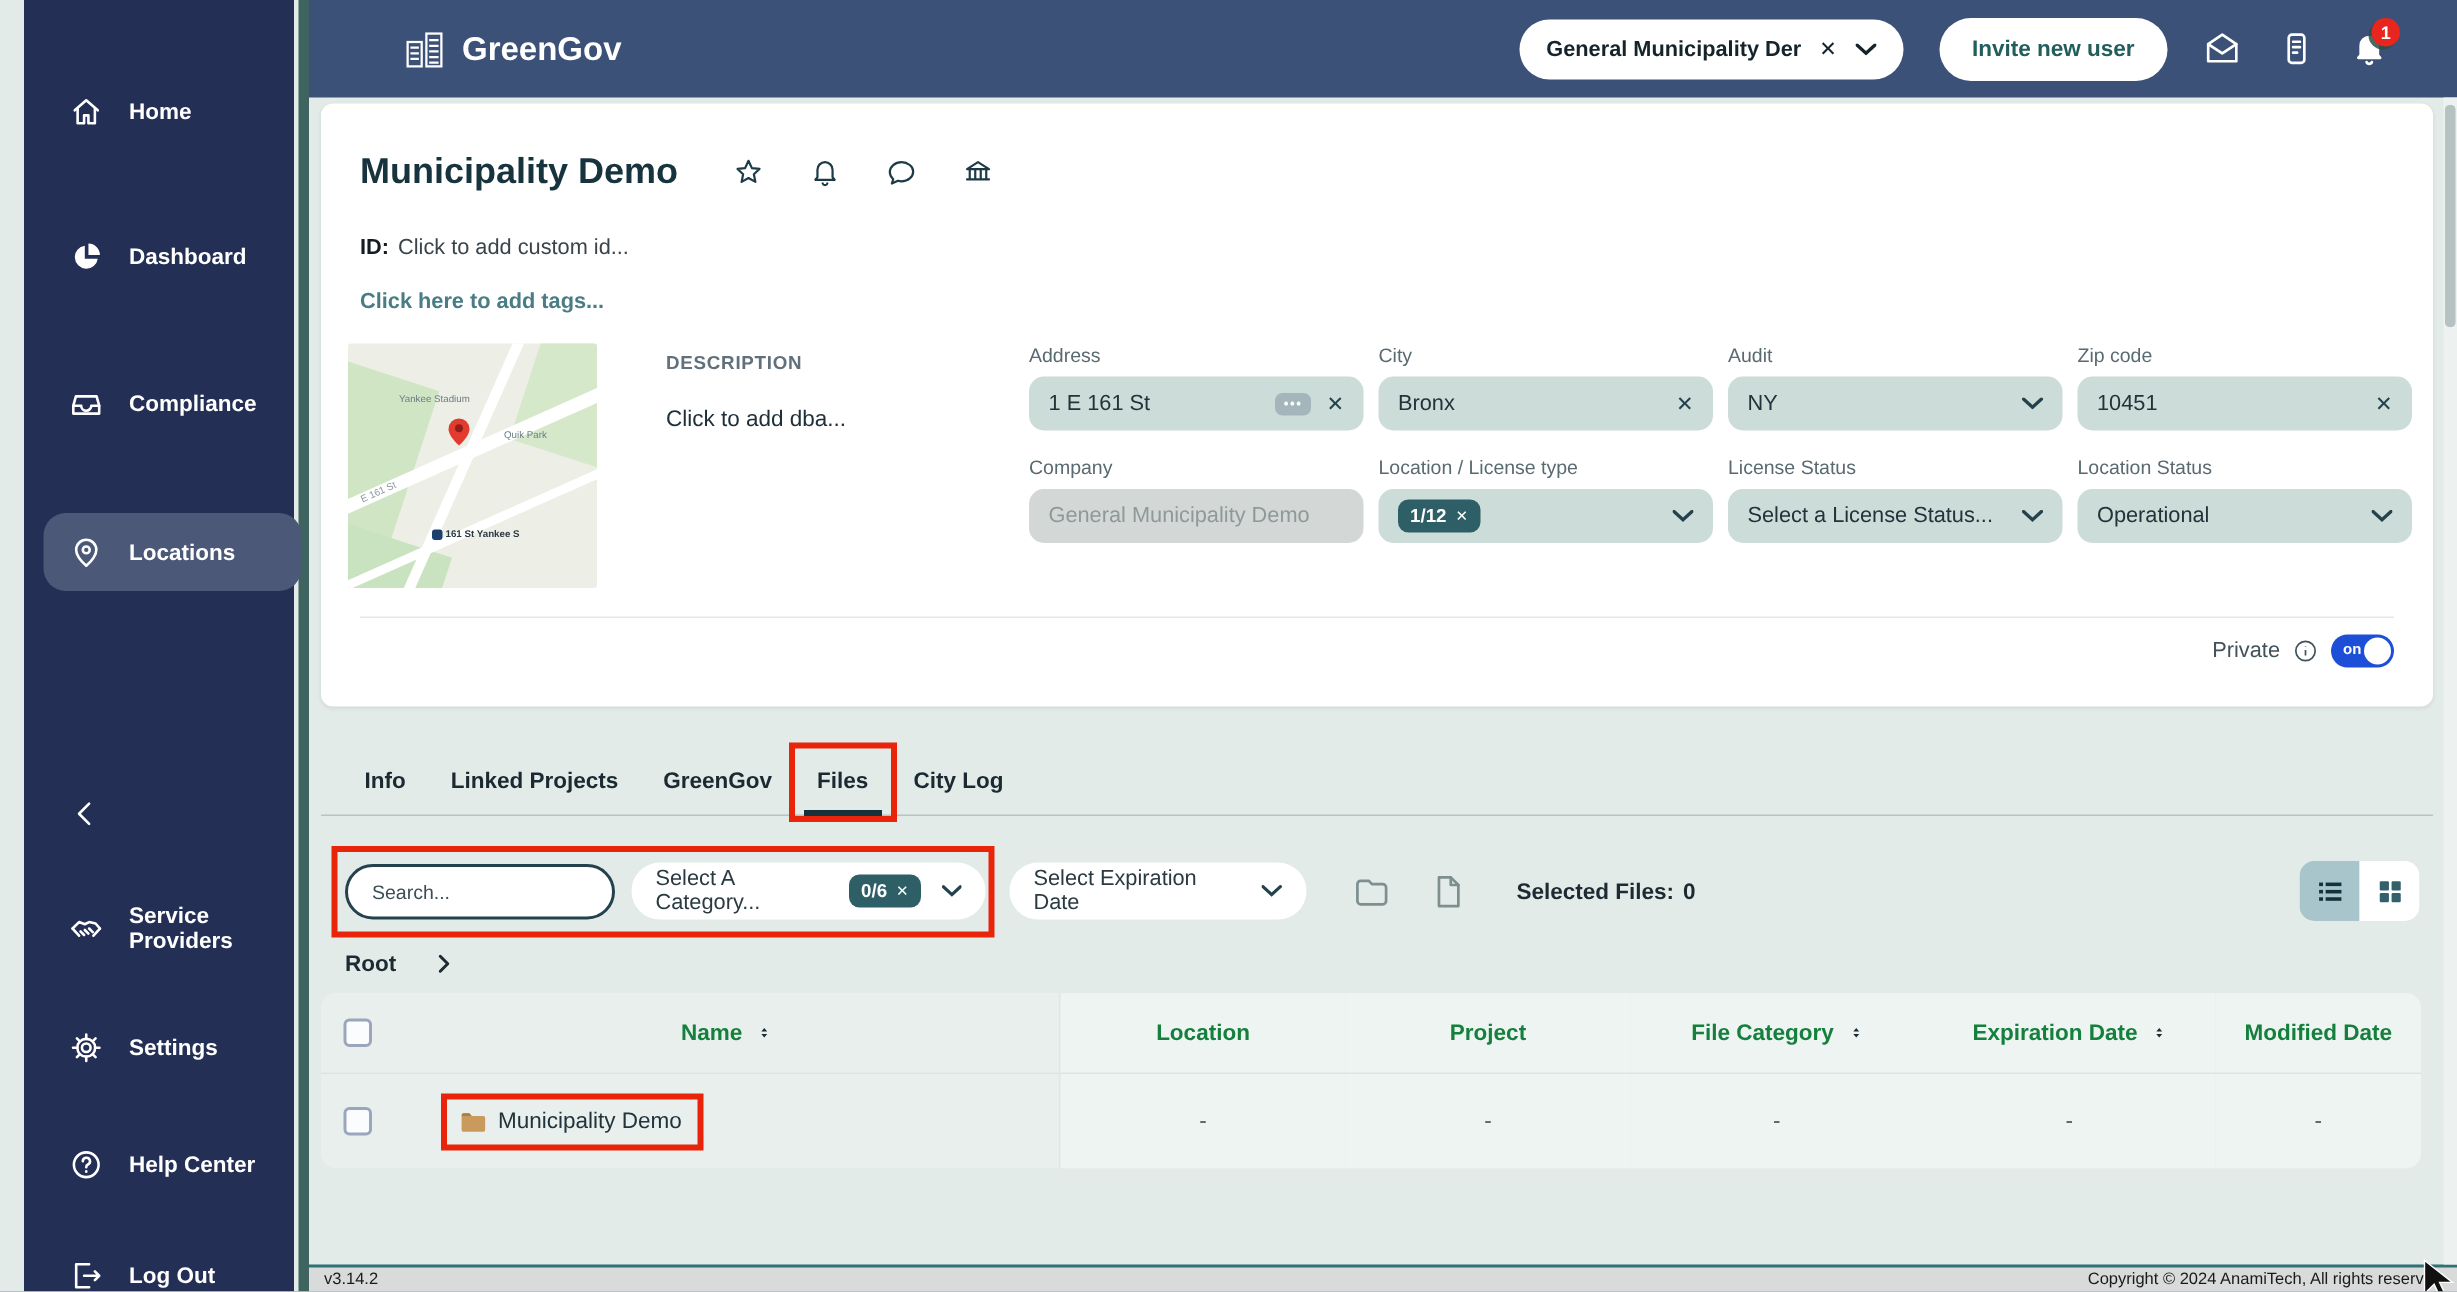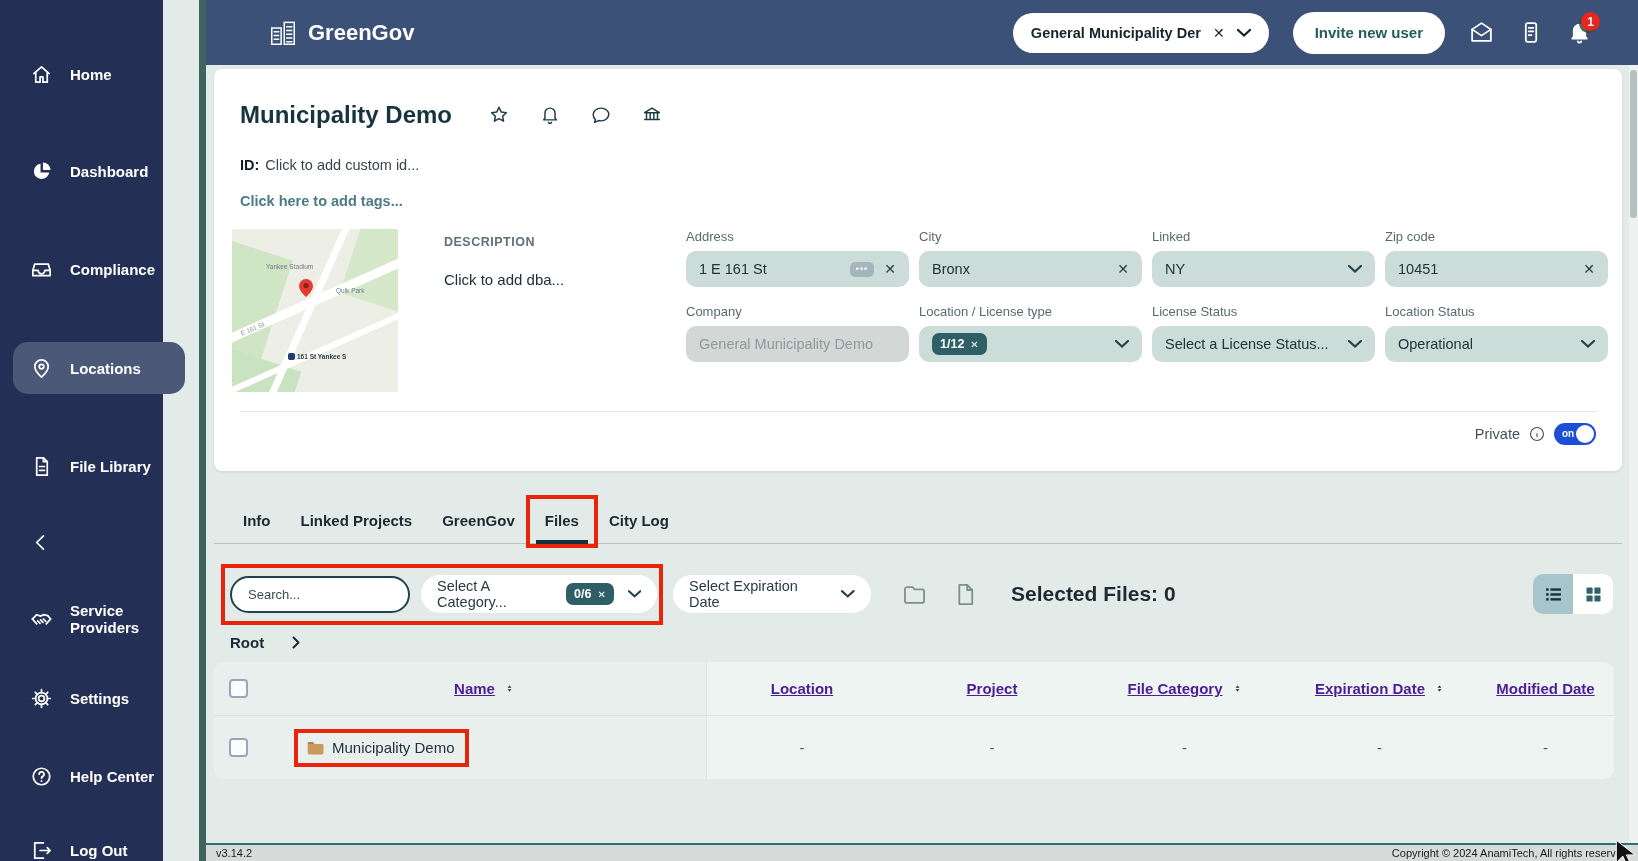--- a/index.html
+++ b/index.html
@@ -5,21 +5,21 @@
   * { margin:0; padding:0; box-sizing:border-box; }
   html,body { background:#9aa0a6; }
   .screen {
     position:relative; width:1638px; height:861px; overflow:hidden;
     background:#e3ebe8; font-family:"Liberation Sans","DejaVu Sans",sans-serif;
     color:#1c2b33;
   }
   svg { display:block; }
 
   
-  .sidebar { position:absolute; left:0; top:0; width:163px; height:861px; background:#242f55; z-index:6; }
+  .sidebar { position:absolute; left:16px; top:0; width:180px; height:861px; background:#242f55; z-index:6; }
   .side-item { position:absolute; left:0; width:100%; height:48px; display:flex; align-items:center;
     gap:17px; padding-left:30px; color:#fff; font-weight:700; font-size:15px; cursor:pointer; }
   .side-item svg { stroke:#fff; fill:none; stroke-width:1.8; stroke-linecap:round; stroke-linejoin:round; width:23px; height:23px; flex:0 0 auto; }
   .side-item.active-pill { left:13px; width:172px; background:#4b5878; border-radius:15px; height:52px; padding-left:17px; }
   .edge-strip { position:absolute; left:199px; top:0; width:7px; height:861px; background:#3f6460; z-index:5; }
 
   
   .main { position:absolute; left:206px; right:0; top:0; bottom:0; }
 
   .topbar { position:absolute; left:0; right:0; top:0; height:65px; background:#3c5177;
@@ -132,21 +132,21 @@
     padding:0 16px; font-family:inherit; font-size:13px; color:#1d2b33; outline:none; }
   .search-input::placeholder { color:#3c4d53; opacity:1; }
   .select-pill { height:38px; background:#fff; border-radius:19px; display:flex; align-items:center;
     padding:0 16px; font-size:14.5px; color:#2a3a40; cursor:pointer; }
   .select-pill .chev { width:14px; height:8px; margin-left:14px; }
   .select-pill .chev path { stroke:#24424d; stroke-width:2.2; fill:none; stroke-linecap:round; }
   .cat-select { width:236px; }
   .exp-select { width:198px; margin-left:16px; }
   .tool-ic { margin-left:30px; cursor:pointer; }
   .tool-ic svg { width:27px; height:27px; stroke:#7d8f8f; fill:none; stroke-width:1.6; stroke-linejoin:round; stroke-linecap:round; }
-  .sel-files { margin-left:32px; font-size:21px; font-weight:600; color:#1c2b33; }
+  .sel-files { margin-left:32px; font-size:15px; font-weight:600; color:#1c2b33; }
   .sel-files b { margin-left:6px; }
   .view-toggle { position:absolute; right:9px; top:2px; height:40px; display:flex; border-radius:10px; overflow:hidden; }
   .vbtn { width:40px; height:40px; display:flex; align-items:center; justify-content:center; cursor:pointer; }
   .vbtn.list { background:#a7c5ca; }
   .vbtn.grid { background:#fff; }
   .vbtn svg { width:21px; height:21px; }
 
   .breadcrumb { position:absolute; left:24px; top:634px; display:flex; align-items:center; gap:28px;
     font-size:15px; font-weight:600; color:#1c2b33; }
   .breadcrumb .crumb { cursor:pointer; }
@@ -154,21 +154,21 @@
   .bc-chev path { stroke:#1c2b33; stroke-width:2; fill:none; stroke-linecap:round; stroke-linejoin:round; }
 
   
   .ftable { position:absolute; left:8px; right:24px; top:662px; border-radius:10px; overflow:hidden; }
   .trow { display:grid; grid-template-columns:48px 445px 190px 190px 195px 195px 1fr; }
   .thead { height:54px; border-bottom:1px solid #dce4e0; }
   .tbody-row { height:63px; }
   .cell { display:flex; align-items:center; justify-content:center; font-size:15px; background:#eef4f1; }
   .cell.zoneL { background:#e8efec; }
   .cell.name-col { border-right:1px solid #dfe6e2; }
-  .thead .cell { font-weight:700; color:#4c1d95;text-decoration:underline; }
+  .thead .cell { font-weight:700; color:#15803d; }
   .tbody-row .cell { color:#4a5a62; }
   .sort { margin-left:10px; }
   .sort svg { width:9px; height:13px; }
   .sort path { fill:#1c2b33; }
   .cbx { width:19px; height:19px; border:2px solid #9aa6bd; border-radius:4px; background:#fbfcfd; cursor:pointer; }
   .name-cell-inner { position:relative; display:flex; align-items:center; gap:8px; cursor:pointer; }
   .rb-name { top:-10px; left:-12px; right:-14px; bottom:-11px; }
   .row-name { font-size:15px; color:#21333c; }
   .folder-glyph svg { width:18px; height:16px; }
   .tbody-row .cell.name-host { justify-content:flex-start; padding-left:44px; }
@@ -207,28 +207,20 @@
           <path d="M3 13h5.5a3.5 3.5 0 0 0 7 0H21"></path>
         </svg>
       <span>Compliance</span>
     </div>
     <div class="side-item active-pill" style="top:342px">
       <svg viewBox="0 0 24 24">
           <path d="M12 21c-4.5-4-7-7.5-7-11a7 7 0 1 1 14 0c0 3.5-2.5 7-7 11z"></path>
           <circle cx="12" cy="10" r="2.4"></circle>
         </svg>
       <span>Locations</span>
-    </div>
-    <div class="side-item" style="top:442px">
-      <svg viewBox="0 0 24 24">
-          <path d="M7 3h7l4 4v14H7z"></path>
-          <path d="M14 3v4h4"></path>
-          <path d="M10 12h5M10 16h5"></path>
-        </svg>
-      <span>File Library</span>
     </div>
     <div class="side-item" style="top:518px">
       <svg viewBox="0 0 24 24">
           <path d="M14 5l-7 7 7 7"></path>
         </svg>
     </div>
     <div class="side-item" style="top:595px">
       <svg viewBox="0 0 24 24">
           <path d="M2.5 11.5 7 7l4 1.5L14 7l4.5 1L21.5 11.5"></path>
           <path d="M2.5 11.5l4.5 5M21.5 11.5l-4.5 5"></path>
@@ -367,21 +359,21 @@
         </div>
         <div class="field">
           <div class="flab">City</div>
           <div class="fctl">
             <span class="val">Bronx</span>
               <span class="spacer"></span>
             <span class="x">✕</span>
           </div>
         </div>
         <div class="field">
-          <div class="flab">Linked</div>
+          <div class="flab">Audit</div>
           <div class="fctl">
             <span class="val">NY</span>
               <span class="spacer"></span>
             <svg class="chev" viewBox="0 0 14 8">
                 <path d="M1 1l6 5.5L13 1"></path>
               </svg>
           </div>
         </div>
         <div class="field">
           <div class="flab">Zip code</div>

